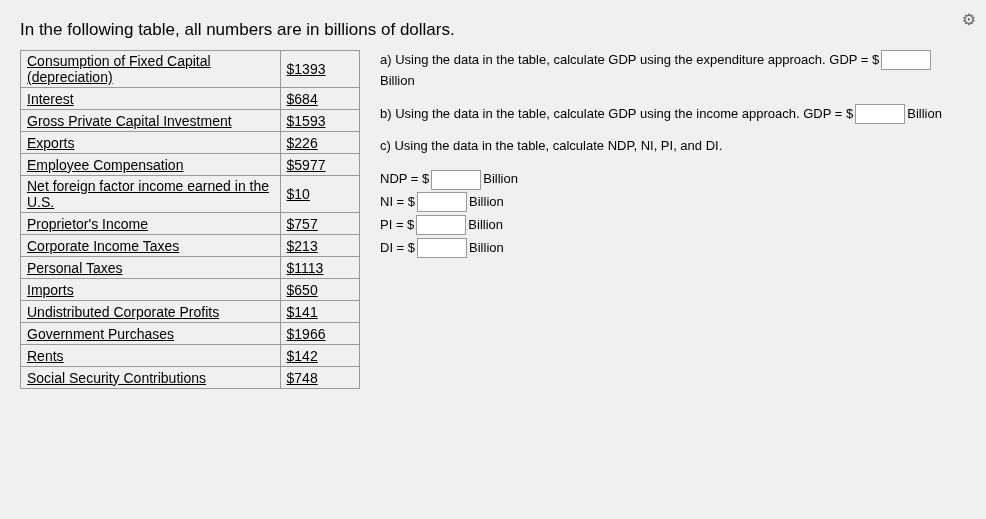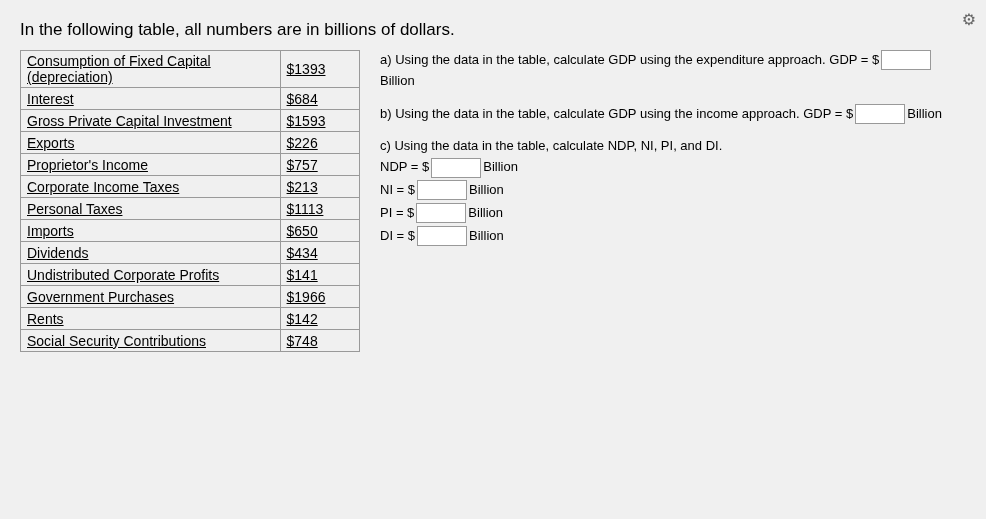--- a/index.html
+++ b/index.html
@@ -66,21 +66,21 @@
       border: 1px solid #999;
       background: white;
       width: 50px;
       height: 20px;
       font-size: 13px;
       padding: 1px 3px;
       display: inline-block;
       margin: 0 2px;
     }
     .sub-answers {
-      margin-top: 0;
+      margin-top: 12px;
     }
     .sub-line {
       display: flex;
       align-items: center;
       margin-bottom: 2px;
     }
     .gear-icon {
       font-size: 16px;
       color: #666;
       cursor: pointer;
@@ -109,38 +109,42 @@
           </tr>
           <tr>
             <td>Gross Private Capital Investment</td>
             <td>$1593</td>
           </tr>
           <tr>
             <td>Exports</td>
             <td>$226</td>
           </tr>
           <tr>
+            <td>Employee Compensation</td>
+            <td>$5977</td>
+          </tr>
+          <tr>
+            <td>Net foreign factor income earned in the U.S.</td>
+            <td>$10</td>
+          </tr>
+          <tr>
             <td>Proprietor's Income</td>
             <td>$757</td>
           </tr>
           <tr>
             <td>Corporate Income Taxes</td>
             <td>$213</td>
           </tr>
           <tr>
             <td>Personal Taxes</td>
             <td>$1113</td>
           </tr>
           <tr>
             <td>Imports</td>
             <td>$650</td>
-          </tr>
-          <tr>
-            <td>Dividends</td>
-            <td>$434</td>
           </tr>
           <tr>
             <td>Undistributed Corporate Profits</td>
             <td>$141</td>
           </tr>
           <tr>
             <td>Government Purchases</td>
             <td>$1966</td>
           </tr>
           <tr>

